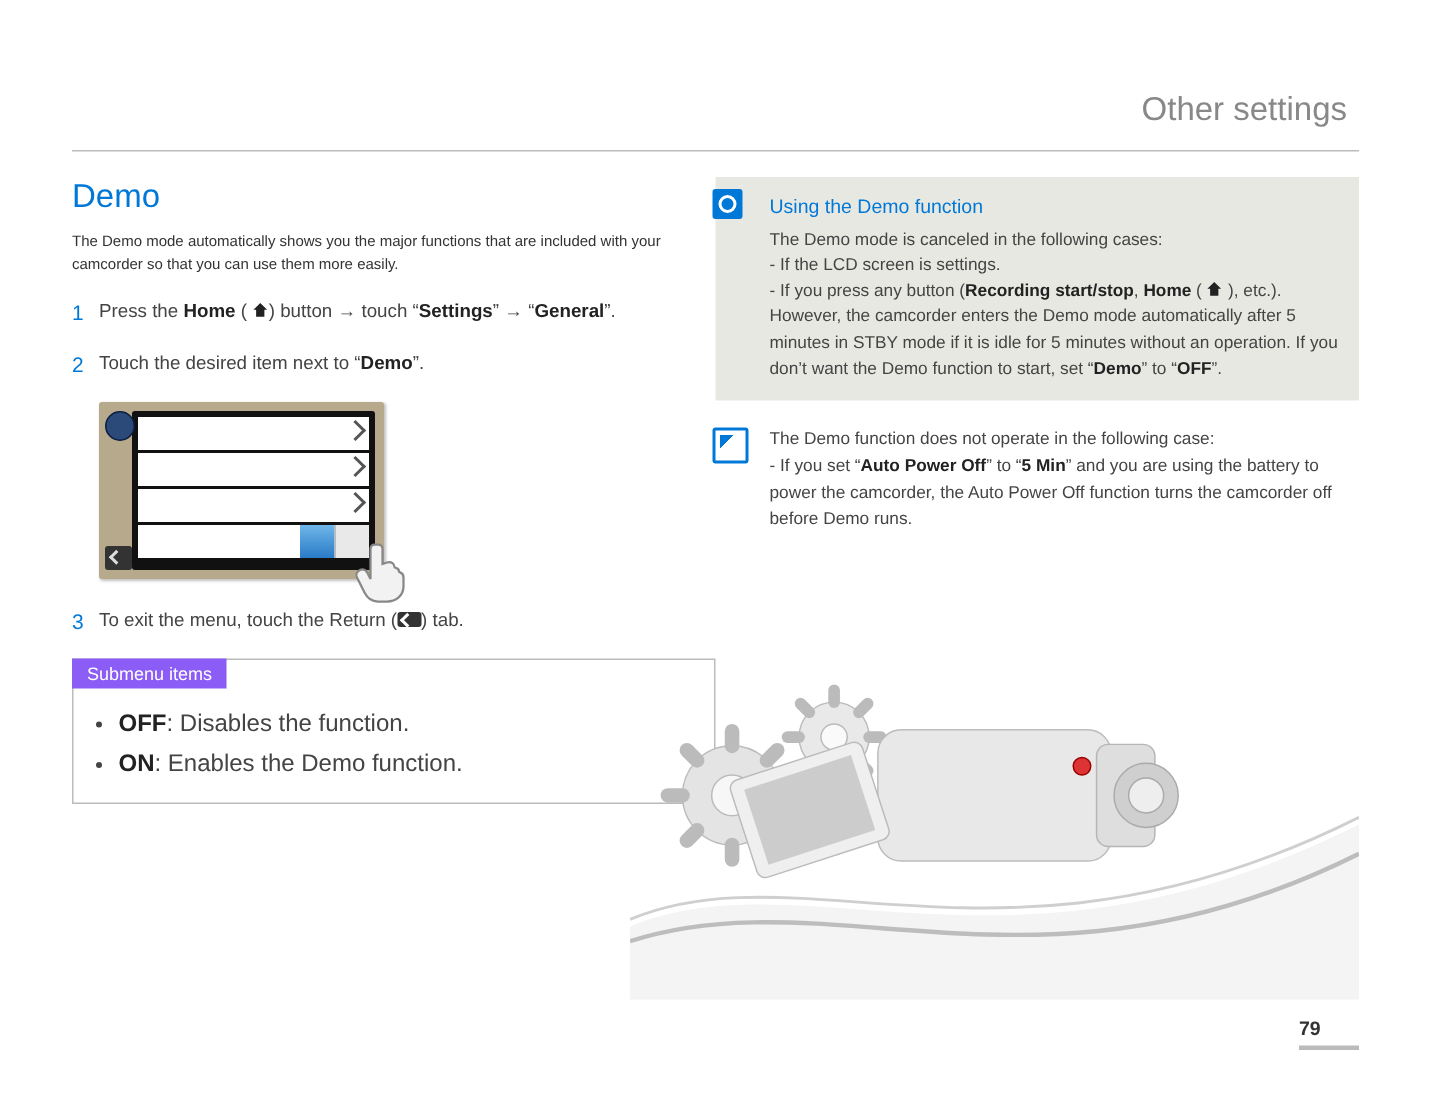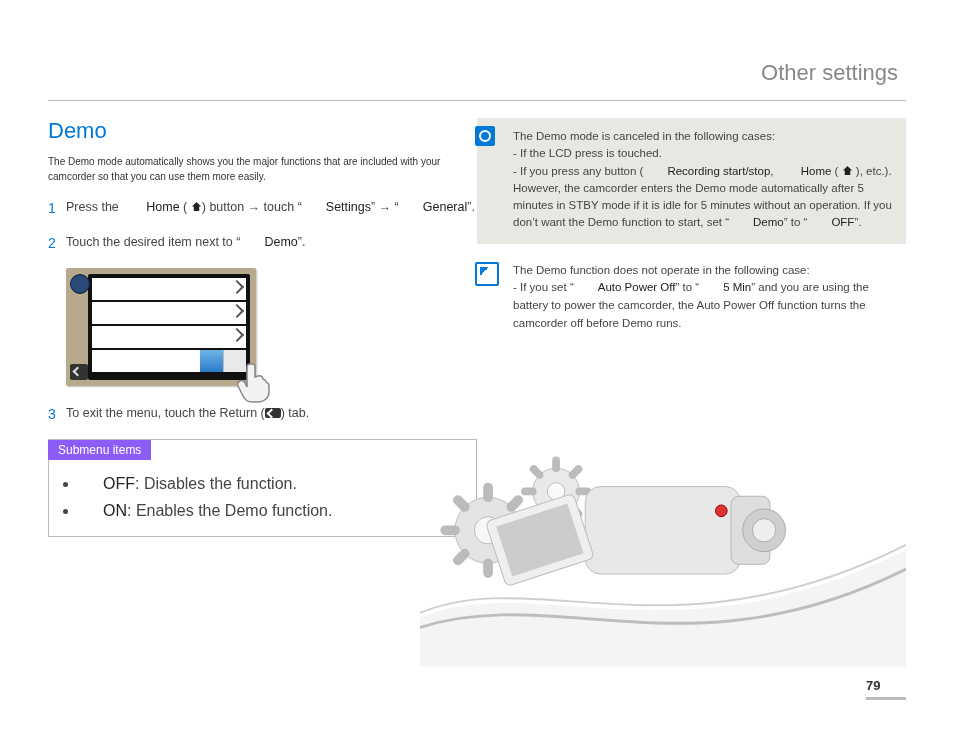--- a/index.html
+++ b/index.html
@@ -7,21 +7,21 @@
   .header-title{position:absolute;top:60px;right:56px;font-size:22px;color:#888;}
   .hr-top{position:absolute;left:48px;right:48px;top:92px;border:0;border-top:1px solid #bbb;}
   .columns{display:flex;margin-top:58px;}
   .col{flex:1;min-width:0;}
   h2.demo{color:#0078d7;font-weight:400;font-size:22px;margin:0 0 10px 0;}
   p.intro{font-size:10px;line-height:1.5;margin:0 0 14px 0;color:#333;}
   ol.steps{list-style:none;padding:0;margin:0;font-size:12.5px;color:#444;}
   ol.steps>li{display:flex;margin-bottom:14px;line-height:1.5;}
   ol.steps>li .num{color:#0078d7;font-size:14px;font-weight:400;width:18px;flex:none;}
   ol.steps>li .txt{flex:1;}
-  b{font-weight:normal;color:#222;margin-left:24px;}
+  b{font-weight:bold;color:#222;}
 
   
   .icon-home{display:inline-block;width:11px;height:11px;vertical-align:-1px;}
   .icon-return{display:inline-block;width:16px;height:10px;vertical-align:-1px;background:#333;border-radius:2px;position:relative;}
   .icon-return::before{content:"";position:absolute;left:3px;top:2px;width:5px;height:5px;border-left:2px solid #fff;border-bottom:2px solid #fff;transform:rotate(45deg);}
 
   
   .device{margin:4px 0 18px 18px;width:190px;height:118px;background:#b7a98c;border-radius:2px;position:relative;box-shadow:1px 1px 2px rgba(0,0,0,.25);}
   .device .dark{position:absolute;left:22px;top:6px;right:6px;bottom:6px;background:#111;border-radius:2px;}
   .device .globe{position:absolute;left:4px;top:6px;width:18px;height:18px;background:#2b4a7a;border-radius:50%;border:1px solid #0b1e3f;}
@@ -126,22 +126,23 @@
         <ul>
           <li><b>OFF</b><span>: Disables the function.</span></li>
           <li><b>ON</b><span>: Enables the Demo function.</span></li>
         </ul>
       </div>
     </div>
 
     <div class="col">
       <div class="note-box">
         <div class="note-icon search"></div>
+        <div class="note-title">Using the Demo function</div>
         <div>The Demo mode is canceled in the following cases:</div>
-        <div>- If the LCD press is touched.</div>
+        <div>- If the LCD screen is settings.</div>
         <div>
           <span>- If you press any button (</span><b>Recording start/stop</b><span>, </span><b>Home</b><span> (</span>
           <span class="icon-home"><svg viewBox="0 0 12 12" width="11" height="11">
                 <path d="M6 1 L11 6 H9 V11 H3 V6 H1 Z" fill="#222"></path>
               </svg></span>
           <span>), etc.). However, the camcorder enters the Demo mode automatically after 5 minutes in STBY mode if it is idle for 5 minutes without an operation. If you don’t want the Demo function to start, set “</span><b>Demo</b><span>” to “</span><b>OFF</b><span>”.</span>
         </div>
       </div>
 
       <div class="pencil-box">

